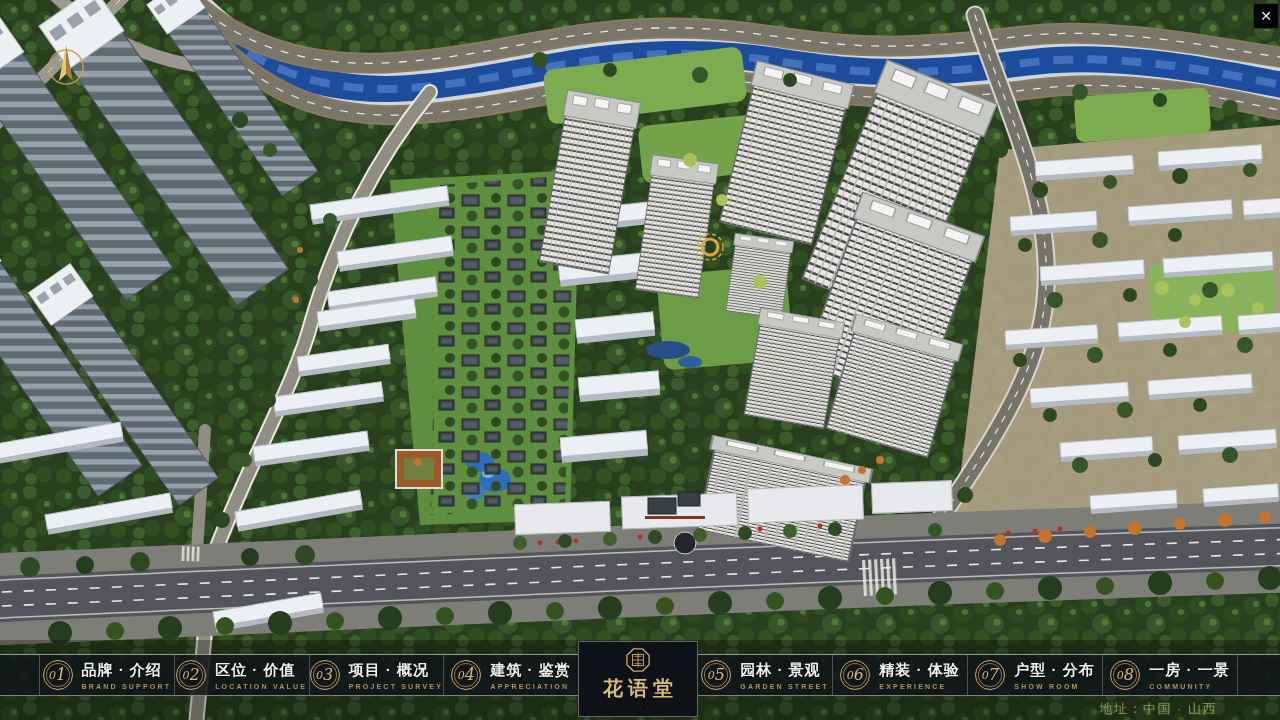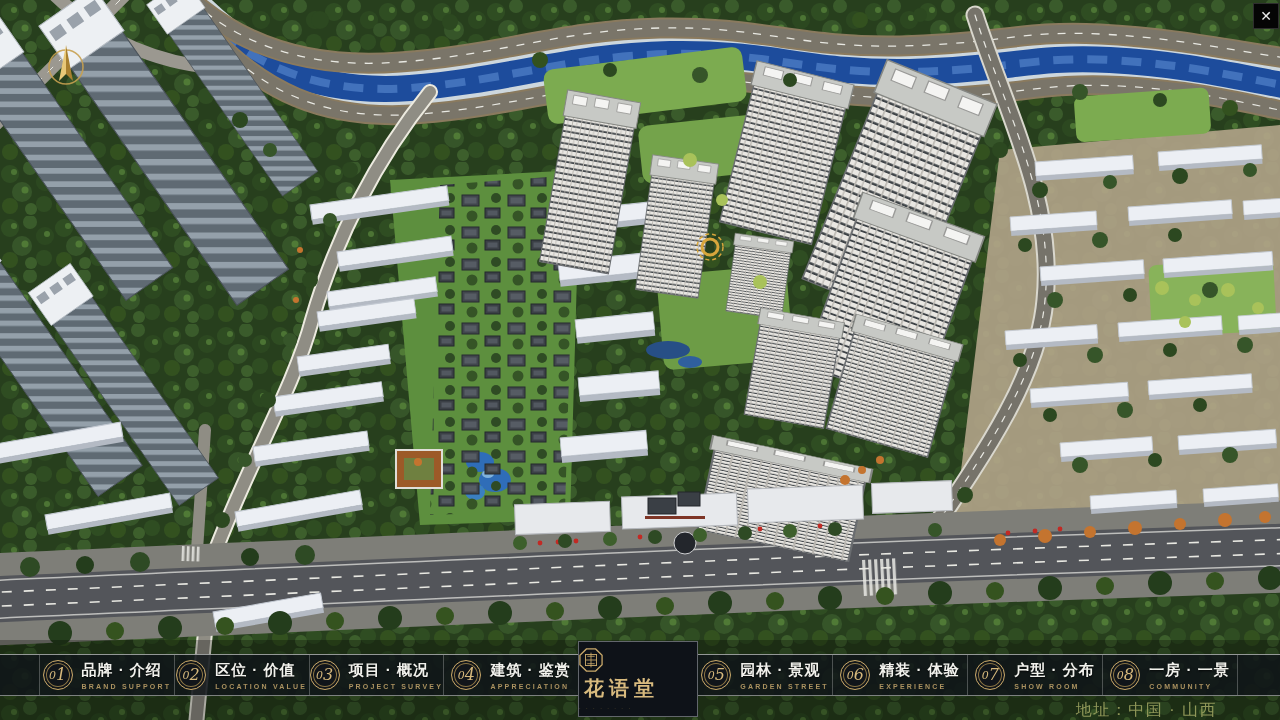--- a/index.html
+++ b/index.html
@@ -26,30 +26,30 @@
   .badge .n0{font-size:11px;}
   .badge .n1{font-size:16px;}
   .navtext{display:flex;flex-direction:column;align-items:flex-start;justify-content:space-between;}
   .zh{font-size:15px;font-weight:bold;color:#f1f1ec;letter-spacing:1px;white-space:nowrap;
     text-shadow:0 1px 2px rgba(0,0,0,0.8);}
   .en{font-size:7px;font-weight:bold;color:#ab9260;letter-spacing:2.2px;margin-top:3px;white-space:nowrap;}
 
   
   #logo-panel{position:absolute;left:578px;top:641px;width:120px;height:76px;
     background:#0e1218;border:1px solid #62666c;box-sizing:border-box;
-    display:flex;flex-direction:column;align-items:flex-start;justify-content:center;gap:3px;z-index:5;}
+    display:flex;flex-direction:column;align-items:center;justify-content:center;gap:3px;z-index:5;}
   #logo-title{color:#d8ba7e;font-size:20px;font-weight:bold;letter-spacing:5px;
     font-family:"DejaVu Serif",serif;text-indent:5px;}
   #logo-caption{color:#8a7443;font-size:5px;letter-spacing:2px;}
 
   
   #close-btn{position:absolute;left:1253px;top:3px;width:26px;height:26px;background:#050505;
     border:1px solid #2e2e2e;box-sizing:border-box;color:#ececec;display:flex;align-items:center;
     justify-content:center;font-size:14px;cursor:pointer;z-index:6;}
-  #address{position:absolute;right:63px;top:700px;color:#9aa05f;font-size:16px;
+  #address{position:absolute;right:63px;top:700px;color:#9aa05f;font-size:13px;
     letter-spacing:1.5px;opacity:0.92;z-index:5;}
 </style>
 </head>
 <body>
 
 <div id="stage">
 
 <svg id="scene" viewBox="0 0 1280 720" preserveAspectRatio="none" xmlns="http://www.w3.org/2000/svg">
   <defs>
     <pattern id="forest" width="54" height="54" patternUnits="userSpaceOnUse">

